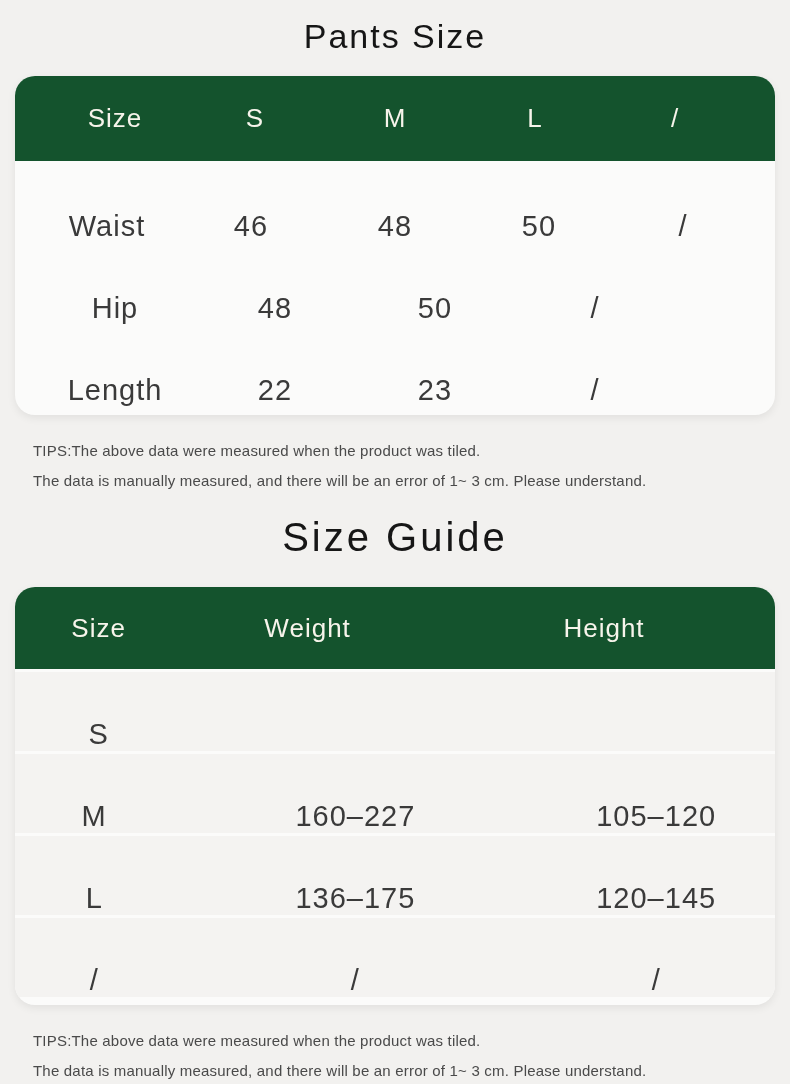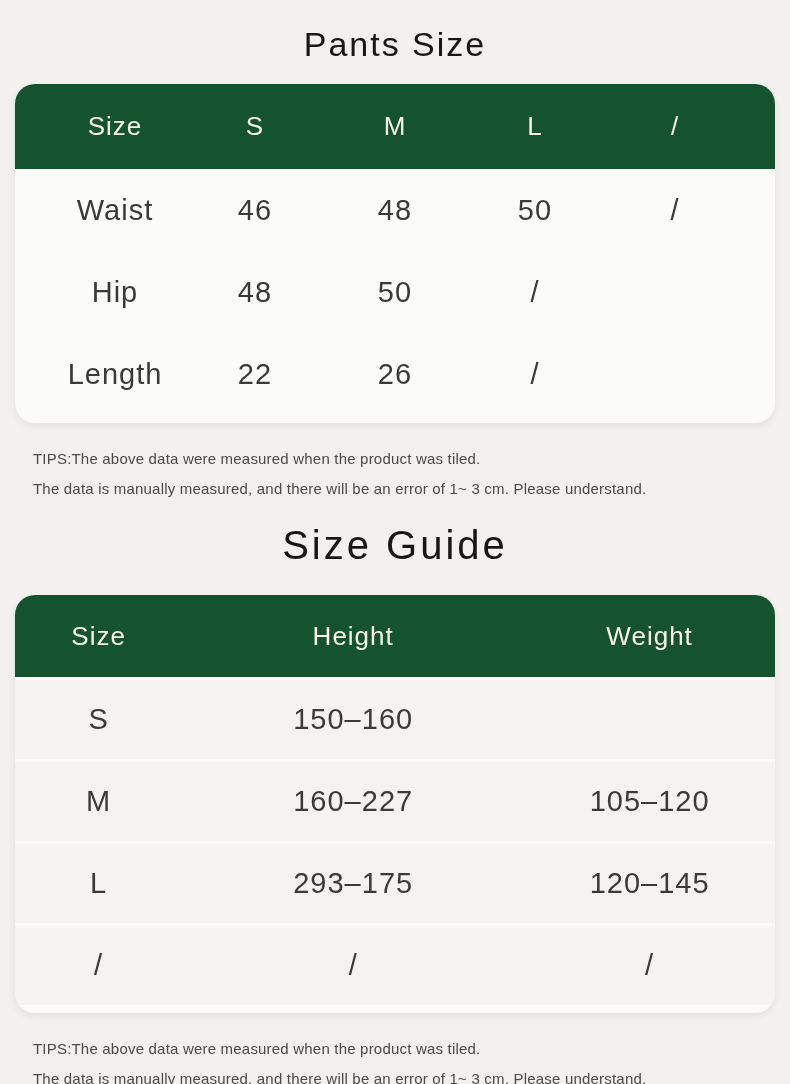--- a/index.html
+++ b/index.html
@@ -6,21 +6,21 @@
   body {
     width: 790px;
     height: 1084px;
     background: #f2f1ef;
     font-family: "Liberation Sans", "DejaVu Sans", sans-serif;
     color: #3d3d3d;
     overflow: hidden;
   }
   .chart-title {
     margin: 0;
-    padding-top: 20px;
+    padding-top: 12px;
     height: 48px;
     line-height: 48px;
     text-align: center;
     font-size: 34px;
     font-weight: 500;
     letter-spacing: 2px;
     color: #161616;
   }
   .guide-title { padding-top: 12px; font-size: 40px; letter-spacing: 3px; }
   .card {
@@ -36,25 +36,26 @@
     align-items: center;
     background: #14532d;
     color: #f7f4eb;
     height: 85px;
     font-size: 26px;
     letter-spacing: 1px;
   }
   .card2 .thead { height: 82px; }
   .trow {
     display: flex;
-    align-items: center;
+    align-items: flex-end;
     height: 82px;
     font-size: 29px;
     letter-spacing: 1px;
     color: #3a3a3a;
+    gap: 20px;
   }
   .card1 .thead, .card1 .trow { padding: 0 30px; }
   .card1 .tbody { padding-bottom: 8px; }
   .card2 .tbody { padding-bottom: 8px; }
   .card2 .trow {
     background: #f4f3f1;
     box-sizing: border-box;
     border-top: 3px solid #fbfbfa;
   }
   .hcell, .cell { text-align: center; }
@@ -90,52 +91,51 @@
         </div>
         <div class="trow">
           <div class="cell c20">Hip</div>
           <div class="cell c20">48</div>
           <div class="cell c20">50</div>
           <div class="cell c20">/</div>
         </div>
         <div class="trow">
           <div class="cell c20">Length</div>
           <div class="cell c20">22</div>
-          <div class="cell c20">26</div>
+          <div class="cell c20">23</div>
           <div class="cell c20">/</div>
         </div>
       </div>
   </section>
 
   <div class="tips">
     <p>TIPS:The above data were measured when the product was tiled.</p>
     <p>The data is manually measured, and there will be an error of 1~ 3 cm. Please understand.</p>
   </div>
 
   <h1 class="chart-title guide-title">Size Guide</h1>
 
   <section class="card card2" id="guide-table">
     <div class="thead">
         <div class="hcell w1">Size</div>
+        <div class="hcell w3">Weight</div>
         <div class="hcell w2">Height</div>
-        <div class="hcell w3">Weight</div>
       </div>
     <div class="tbody">
         <div class="trow">
           <div class="cell w1">S</div>
-          <div class="cell w2">150–160</div>
         </div>
         <div class="trow">
           <div class="cell w1">M</div>
           <div class="cell w2">160–227</div>
           <div class="cell w3">105–120</div>
         </div>
         <div class="trow">
           <div class="cell w1">L</div>
-          <div class="cell w2">293–175</div>
+          <div class="cell w2">136–175</div>
           <div class="cell w3">120–145</div>
         </div>
         <div class="trow">
           <div class="cell w1">/</div>
           <div class="cell w2">/</div>
           <div class="cell w3">/</div>
         </div>
       </div>
   </section>
 

